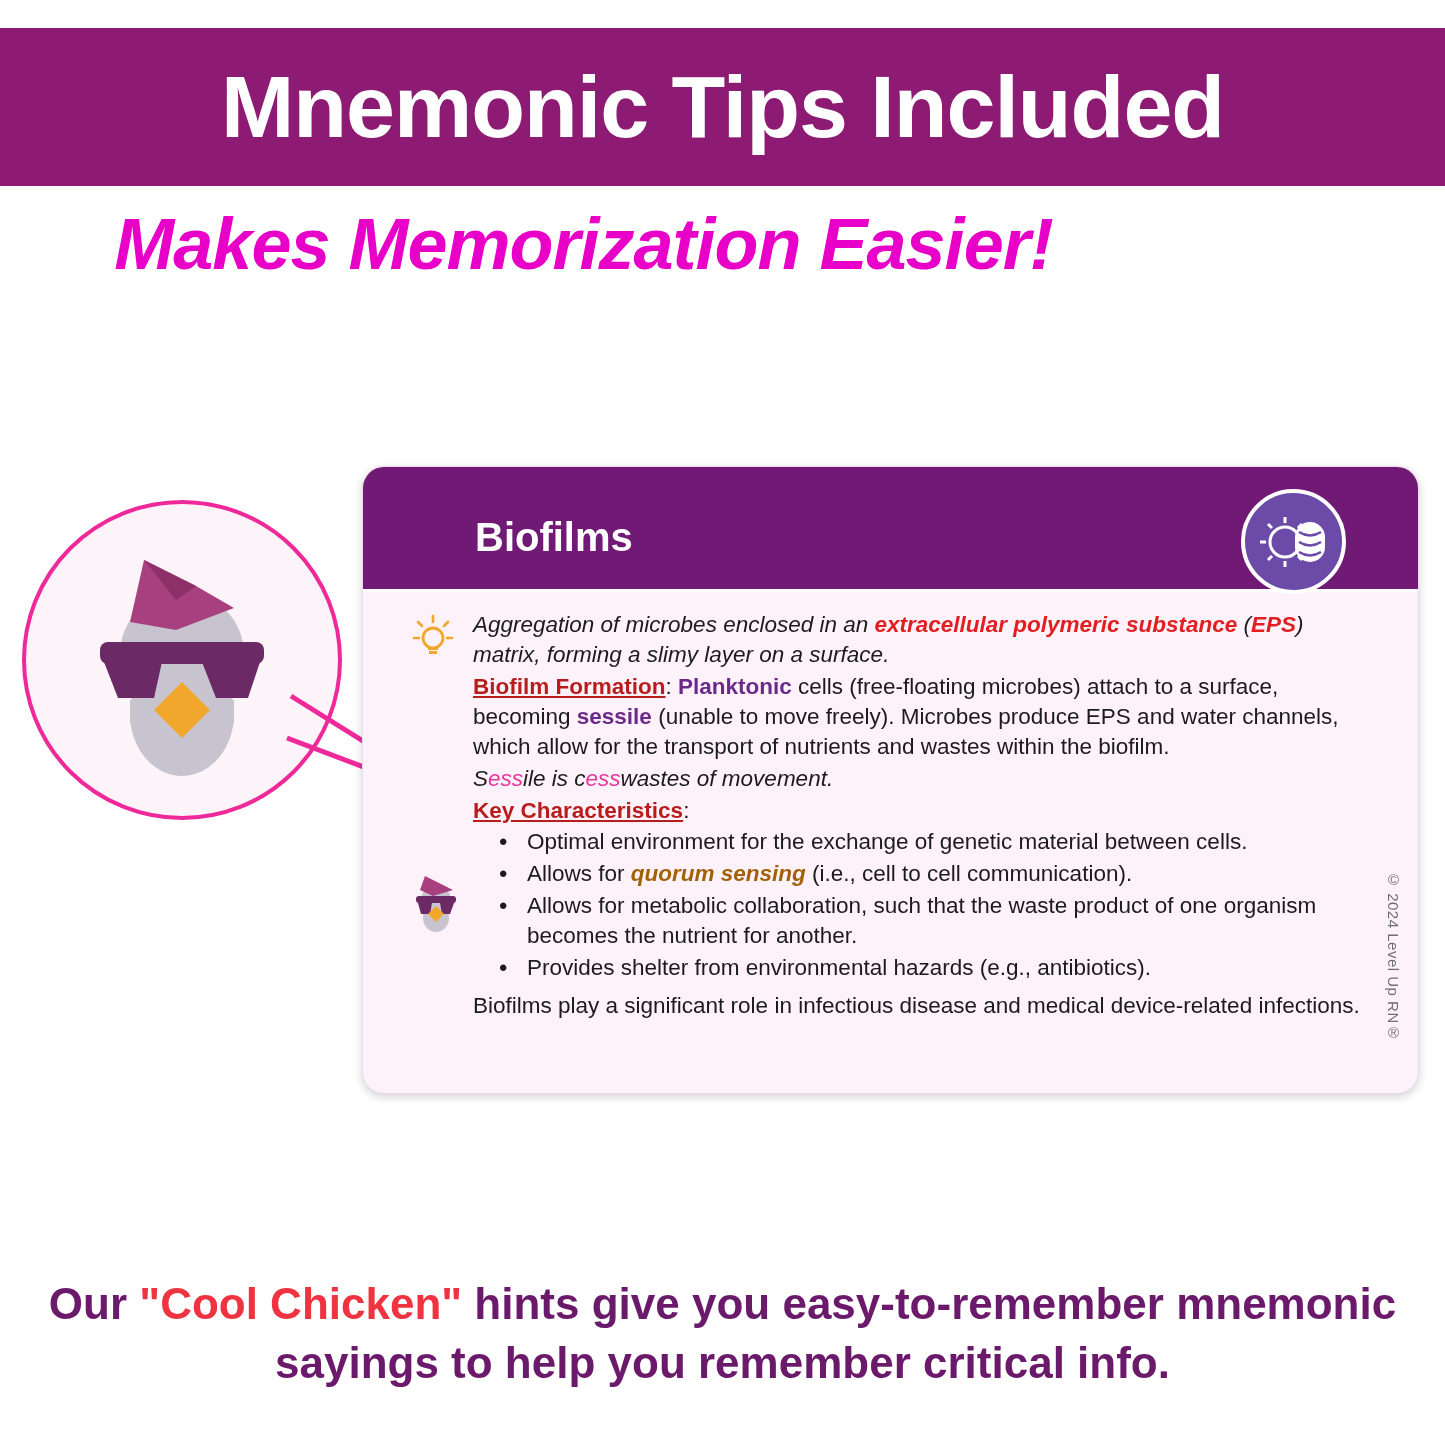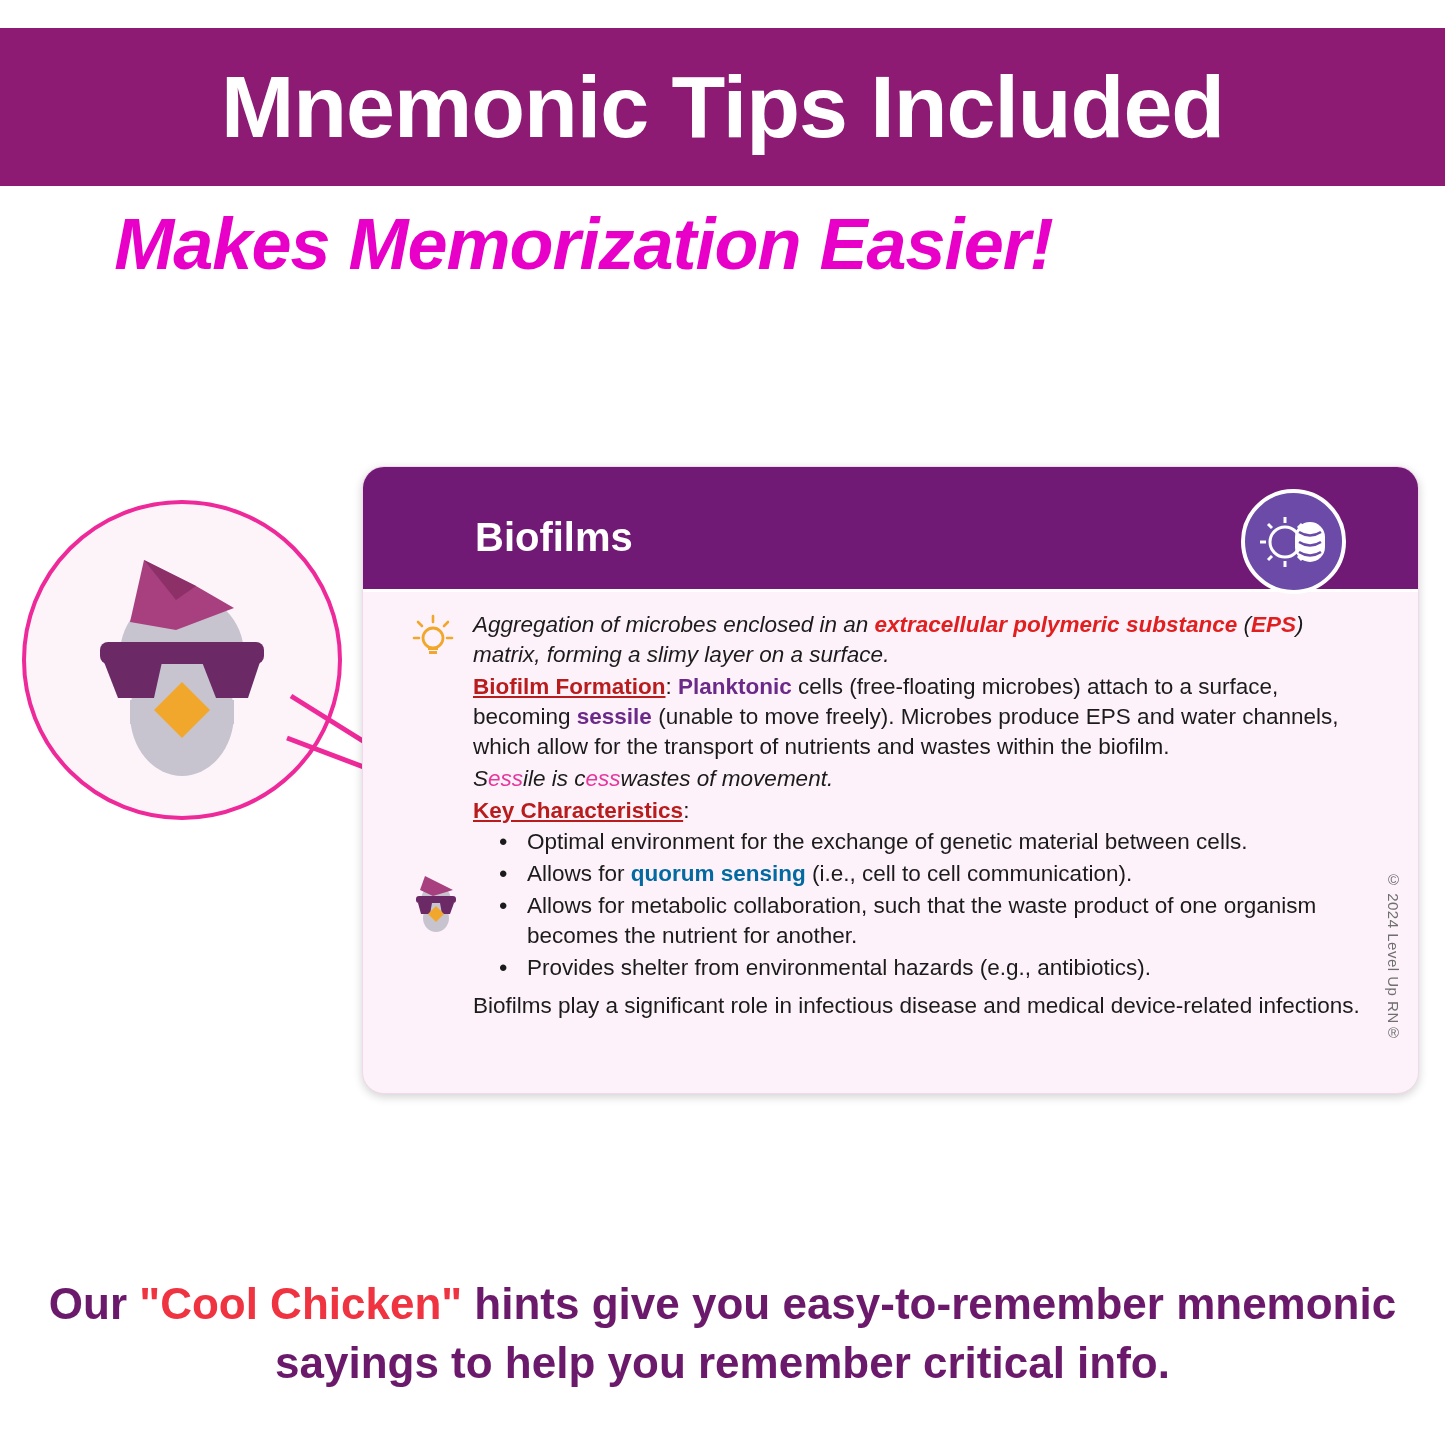--- a/index.html
+++ b/index.html
@@ -117,21 +117,21 @@
   }
 
   .card-body {
     position: relative;
     padding: 18px 48px 10px 110px;
     font-size: 22.5px;
     line-height: 1.33;
     color: #1b1b1b;
   }
   .card-body p { margin: 0 0 2px 0; }
-  .red { color: #0369a1; font-weight: bold; }
+  .red { color: #a16207; font-weight: bold; font-style: italic; }
   .red-i { color: #e02020; font-weight: bold; font-style: italic; }
   .pur { color: #6b2a8a; font-weight: bold; }
   .u-link {
     color: #b91c1c;
     font-weight: bold;
     text-decoration: underline;
   }
   .italic { font-style: italic; }
   .mnemonic {
     font-style: italic;

